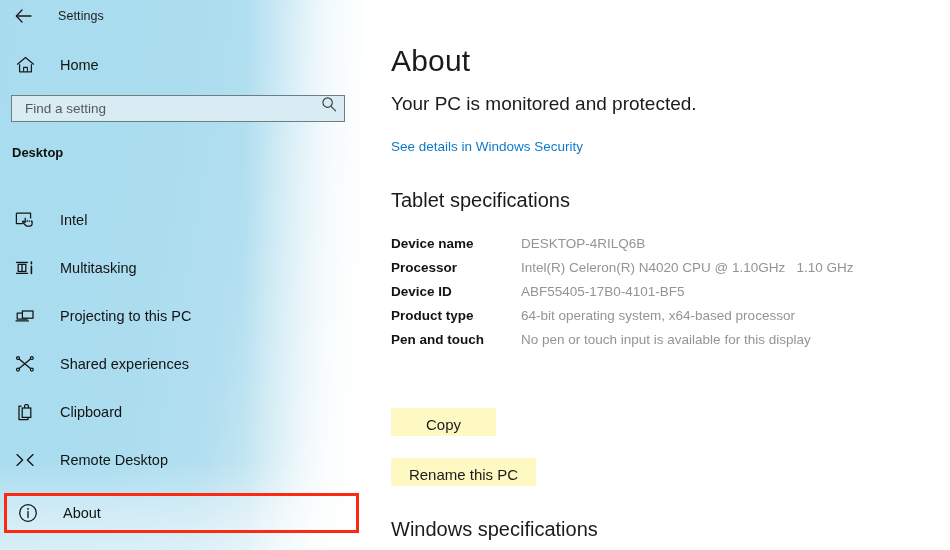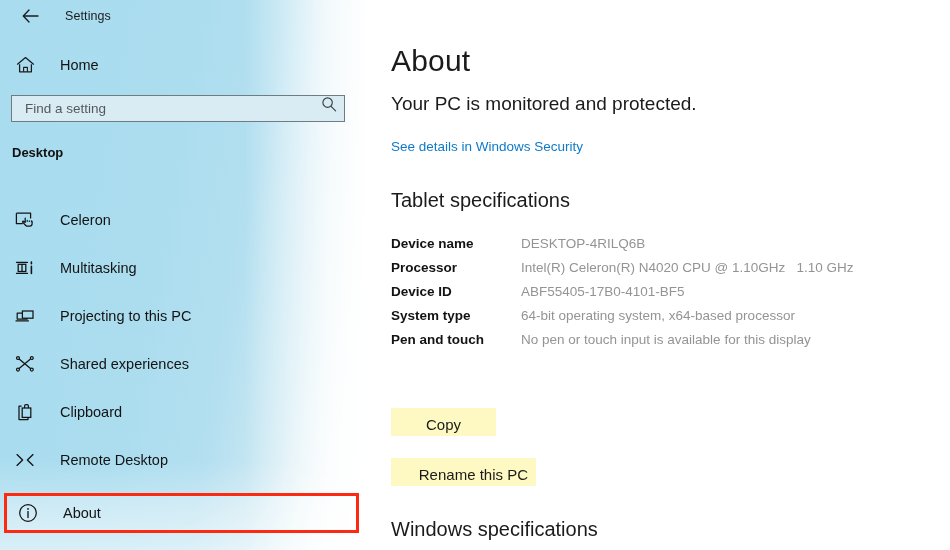--- a/index.html
+++ b/index.html
@@ -49,21 +49,21 @@
     position: absolute;
     left: 0; right: 0; bottom: 0;
     height: 90px;
     background: linear-gradient(180deg, rgba(255,255,255,0) 0%, rgba(255,255,255,0.55) 100%);
     pointer-events: none;
     z-index: 1;
   }
 
   .titlebar {
     position: absolute;
-    left: 7px; top: 0;
+    left: 0; top: 0;
     width: 365px;
     height: 32px;
     display: flex;
     align-items: center;
     z-index: 3;
   }
   .back-btn {
     width: 26px; height: 26px;
     margin-left: 10px;
     display: flex;
@@ -249,21 +249,21 @@
     background: #fef9c3;
     border: 0;
     font-family: "Liberation Sans", sans-serif;
     font-size: 15px;
     color: #1b1b1b;
     cursor: pointer;
     padding: 8px;
     text-align: center;
   }
   #copy-btn  { left: 26px; top: 408px; width: 105px; height: 28px; }
-  #rename-btn{ left: 26px; top: 458px; width: 145px; height: 28px; text-align: right; }
+  #rename-btn{ left: 26px; top: 458px; width: 145px; height: 28px; }
 </style>
 </head>
 <body>
 
 <div class="app">
 
   <div class="sidebar">
 
     <div class="titlebar">
       <div class="back-btn">
@@ -301,21 +301,21 @@
     <div class="nav-list">
 
       <div class="nav-item">
         <div class="nav-icon">
           <svg width="20" height="18" viewBox="0 0 20 18" fill="none" aria-hidden="true">
             <path d="M1.4 2.2 H15.6 V7.5 M1.4 2.2 V12.6 H7.8" stroke="#141414" stroke-width="1.25" fill="none" stroke-linejoin="round"></path>
             <path d="M10.2 7.2 v4.2 l-1.6 -1.1 c-0.7 -0.4 -1.4 0.5 -0.8 1.1 l3 3.1 c0.5 0.5 1.1 0.7 1.8 0.7 h2.1 c1.4 0 2.4 -1 2.4 -2.4 V10.4" stroke="#141414" stroke-width="1.25" fill="none" stroke-linejoin="round" stroke-linecap="round"></path>
             <path d="M12.2 10.4 v-1.0 M14.3 10.5 v-0.8 M16.4 10.6 v-0.7" stroke="#141414" stroke-width="1.15" stroke-linecap="round"></path>
           </svg>
         </div>
-        <div class="nav-label">Celeron</div>
+        <div class="nav-label">Intel</div>
       </div>
 
       <div class="nav-item">
         <div class="nav-icon">
           <svg width="20" height="18" viewBox="0 0 20 18" fill="none" aria-hidden="true">
             <path d="M1.5 3.4 H12.5 M1.5 14.4 H12.5" stroke="#141414" stroke-width="1.3" stroke-linecap="round"></path>
             <rect x="3.2" y="5.3" width="7.6" height="7.2" stroke="#141414" stroke-width="1.3" fill="none"></rect>
             <path d="M7 5.3 V12.5" stroke="#141414" stroke-width="1.3"></path>
             <path d="M16.4 3.1 v1.6 M16.4 7.4 v7.1" stroke="#141414" stroke-width="1.6" stroke-linecap="round"></path>
           </svg>
@@ -398,21 +398,21 @@
         </tr>
         <tr>
           <td class="spec-label">Processor</td>
           <td class="spec-value">Intel(R) Celeron(R) N4020 CPU @ 1.10GHz   1.10 GHz</td>
         </tr>
         <tr>
           <td class="spec-label">Device ID</td>
           <td class="spec-value">ABF55405-17B0-4101-BF5</td>
         </tr>
         <tr>
-          <td class="spec-label">System type</td>
+          <td class="spec-label">Product type</td>
           <td class="spec-value">64-bit operating system, x64-based processor</td>
         </tr>
         <tr>
           <td class="spec-label">Pen and touch</td>
           <td class="spec-value">No pen or touch input is available for this display</td>
         </tr>
       </tbody>
     </table>
 
     <button class="btn" id="copy-btn">Copy</button>

